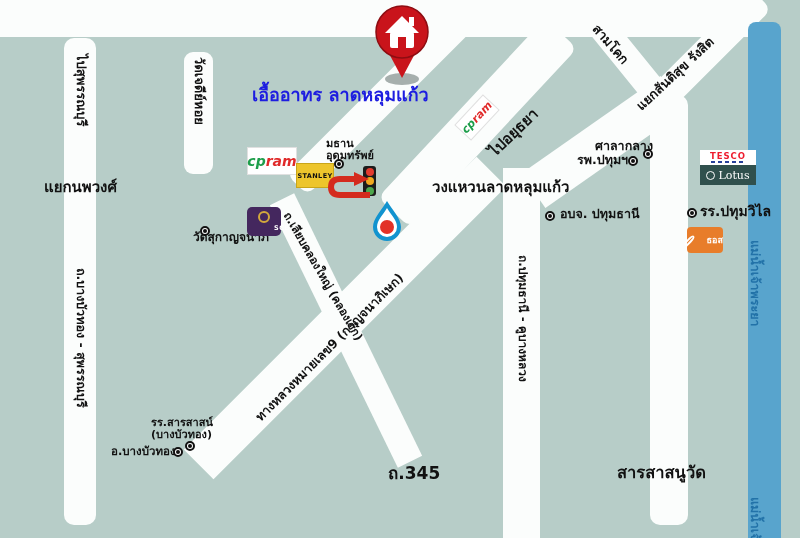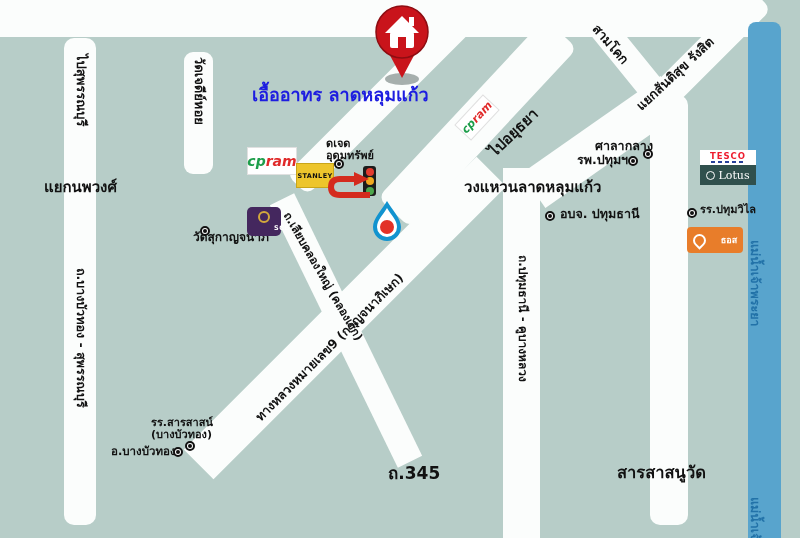--- a/index.html
+++ b/index.html
@@ -28,21 +28,21 @@
   
   #river{position:absolute;left:748px;top:22px;width:33px;height:516px;background:#58a4cd;border-radius:8px 8px 0 0;}
   .river-label{position:absolute;color:#2272a8;font-weight:bold;font-size:12.5px;white-space:nowrap;
     transform:rotate(90deg);transform-origin:0 0;}
   #river-label-1{left:765px;top:240px;}
   #river-label-2{left:765px;top:497px;}
   
   .lbl{position:absolute;font-weight:bold;white-space:nowrap;line-height:1.1;}
   .rot90{transform:rotate(90deg);transform-origin:0 0;}
   #lbl-nopphawong{left:44px;top:179px;font-size:15px;}
-  #lbl-ring{left:432px;top:179px;font-size:15px;margin-left:32px;}
+  #lbl-ring{left:432px;top:179px;font-size:15px;}
   #lbl-345{left:388px;top:464px;font-size:17px;}
   #lbl-bangkhuwat{left:617px;top:464px;font-size:16.5px;}
   #lbl-suphan{left:88px;top:54px;font-size:13px;}
   #lbl-340{left:88px;top:268px;font-size:12.5px;}
   #lbl-chedihoi{left:206px;top:57px;font-size:13px;}
   #lbl-pathumroad{left:529px;top:255px;font-size:12px;}
   #lbl-liap{left:292px;top:210px;font-size:11.5px;transform:rotate(60deg);transform-origin:0 0;}
   #lbl-hwy9{left:253px;top:414px;font-size:12.5px;transform:rotate(-45deg);transform-origin:0 0;}
   #lbl-ayutthaya{left:486px;top:148px;font-size:15px;transform:rotate(-44deg);transform-origin:0 0;}
   #lbl-samkhok{left:600px;top:22px;font-size:13px;transform:rotate(49deg);transform-origin:0 0;}
@@ -55,21 +55,21 @@
   #lm-market{left:326px;top:138px;font-size:11px;}
   #dot-market{left:334px;top:159px;}
   #lm-sutthawat{left:193px;top:231px;font-size:12px;}
   #dot-sutthawat{left:200px;top:226px;}
   #lm-cityhall{left:595px;top:139px;font-size:12.5px;}
   #lm-hospital{left:577px;top:153px;font-size:12.5px;}
   #dot-cityhall-1{left:628px;top:156px;}
   #dot-cityhall-2{left:643px;top:149px;}
   #lm-pao{left:560px;top:207px;font-size:12.5px;}
   #dot-pao{left:545px;top:211px;}
-  #lm-wilai{left:700px;top:204px;font-size:11px;}
+  #lm-wilai{left:700px;top:204px;font-size:14px;}
   #dot-wilai{left:687px;top:208px;}
   #lm-sarasas{left:151px;top:417px;font-size:11px;}
   #dot-sarasas{left:185px;top:441px;}
   #lm-bbt{left:111px;top:445px;font-size:11.5px;}
   #dot-bbt{left:173px;top:447px;}
   
   .logo{position:absolute;display:flex;align-items:center;justify-content:center;}
   .cpram{background:#fff;border:1px solid #e0e0e0;font-style:italic;font-weight:bold;letter-spacing:0;}
   .cpram .cp{color:#1e9e4b;}
   .cpram .ram{color:#e02a2a;}
@@ -82,21 +82,21 @@
   #logo-scb .scb-mark{width:8px;height:8px;border:2px solid #d4a93c;border-radius:50%;margin-bottom:1px;}
   #logo-scb .scb-txt{font-size:6.5px;font-weight:bold;letter-spacing:.5px;padding-left:36px;}
   #logo-tesco{left:692px;top:142px;width:56px;height:35px;flex-direction:column;padding:8px;}
   #tesco-top{width:100%;height:15px;background:#fff;display:flex;flex-direction:column;align-items:center;justify-content:center;}
   #tesco-top .tesco-txt{font-size:8.5px;font-weight:bold;color:#ee1c2e;letter-spacing:1px;line-height:1;}
   #tesco-top .tesco-dashes{width:34px;height:2px;margin-top:1px;
     background:repeating-linear-gradient(90deg,#27409b 0 4px,transparent 4px 7px);}
   #tesco-bottom{width:100%;height:20px;background:#30504d;display:flex;align-items:center;justify-content:center;gap:3px;color:#fff;}
   #tesco-bottom .lotus-circle{width:7px;height:7px;border:1.5px solid #fff;border-radius:50%;}
   #tesco-bottom .lotus-txt{font-size:11px;font-family:"DejaVu Serif","Liberation Serif",serif;}
-  #logo-ghb{left:687px;top:227px;width:56px;height:26px;background:#e87d2a;border-radius:4px;gap:15px;color:#fff;}
+  #logo-ghb{left:687px;top:227px;width:36px;height:26px;background:#e87d2a;border-radius:4px;gap:15px;color:#fff;}
   #logo-ghb .ghb-swirl{width:9px;height:9px;border:2px solid #fff;border-radius:50% 50% 0 50%;transform:rotate(45deg);}
   #logo-ghb .ghb-txt{font-size:9px;font-weight:bold;}
   
   #traffic-light{position:absolute;left:363px;top:166px;width:13px;height:30px;background:#1c1c1c;border-radius:3px;
     display:flex;flex-direction:column;align-items:center;justify-content:space-evenly;}
   #traffic-light span{width:8px;height:8px;border-radius:50%;}
   #traffic-light .tl-red{background:#e33b2f;}
   #traffic-light .tl-yellow{background:#f1a81e;}
   #traffic-light .tl-green{background:#4ca64c;}
   #uturn-arrow{position:absolute;left:326px;top:172px;}
@@ -136,21 +136,21 @@
   <div class="lbl rot90" id="lbl-pathumroad">ถ.ปทุมธานี - คูบางหลวง</div>
   <div class="lbl" id="lbl-liap">ถ.เลียบคลองใหญ่ (คลองเจ๊ก)</div>
   <div class="lbl" id="lbl-hwy9">ทางหลวงหมายเลข9 (กาญจนาภิเษก)</div>
   <div class="lbl" id="lbl-ayutthaya">ไปอยุธยา</div>
   <div class="lbl" id="lbl-samkhok">สามโคก</div>
   <div class="lbl" id="lbl-rangsit">แยกสันติสุข  รังสิต</div>
 
   <div id="map-title">เอื้ออาทร ลาดหลุมแก้ว</div>
 
   <div class="poi" id="lm-market">
-    <div>ดเจด</div>
+    <div>มธาน</div>
     <div>อุดมทรัพย์</div>
   </div>
   <span class="poi-dot" id="dot-market"></span>
 
   <div class="poi" id="lm-sutthawat">วัดสุกาญจนาภ</div>
   <span class="poi-dot" id="dot-sutthawat"></span>
 
   <div class="poi" id="lm-cityhall">ศาลากลาง</div>
   <div class="poi" id="lm-hospital">รพ.ปทุมฯ</div>
   <span class="poi-dot" id="dot-cityhall-1"></span>

